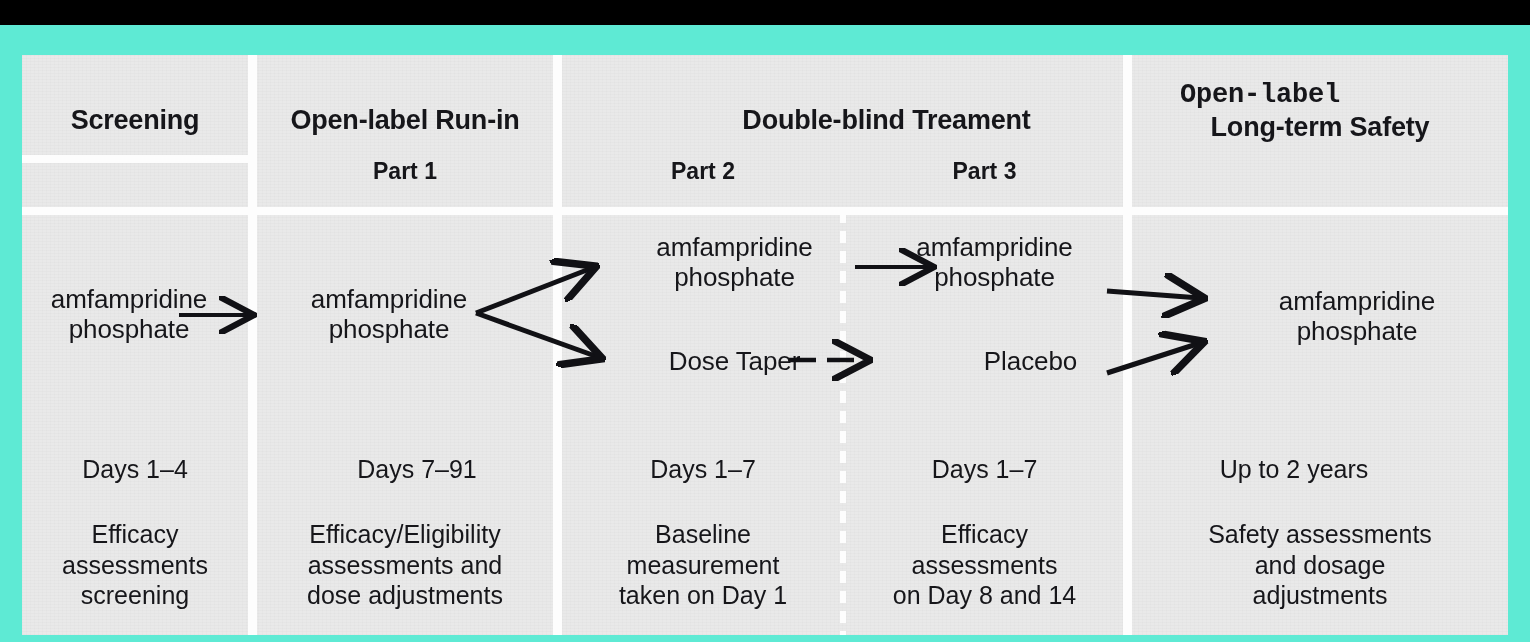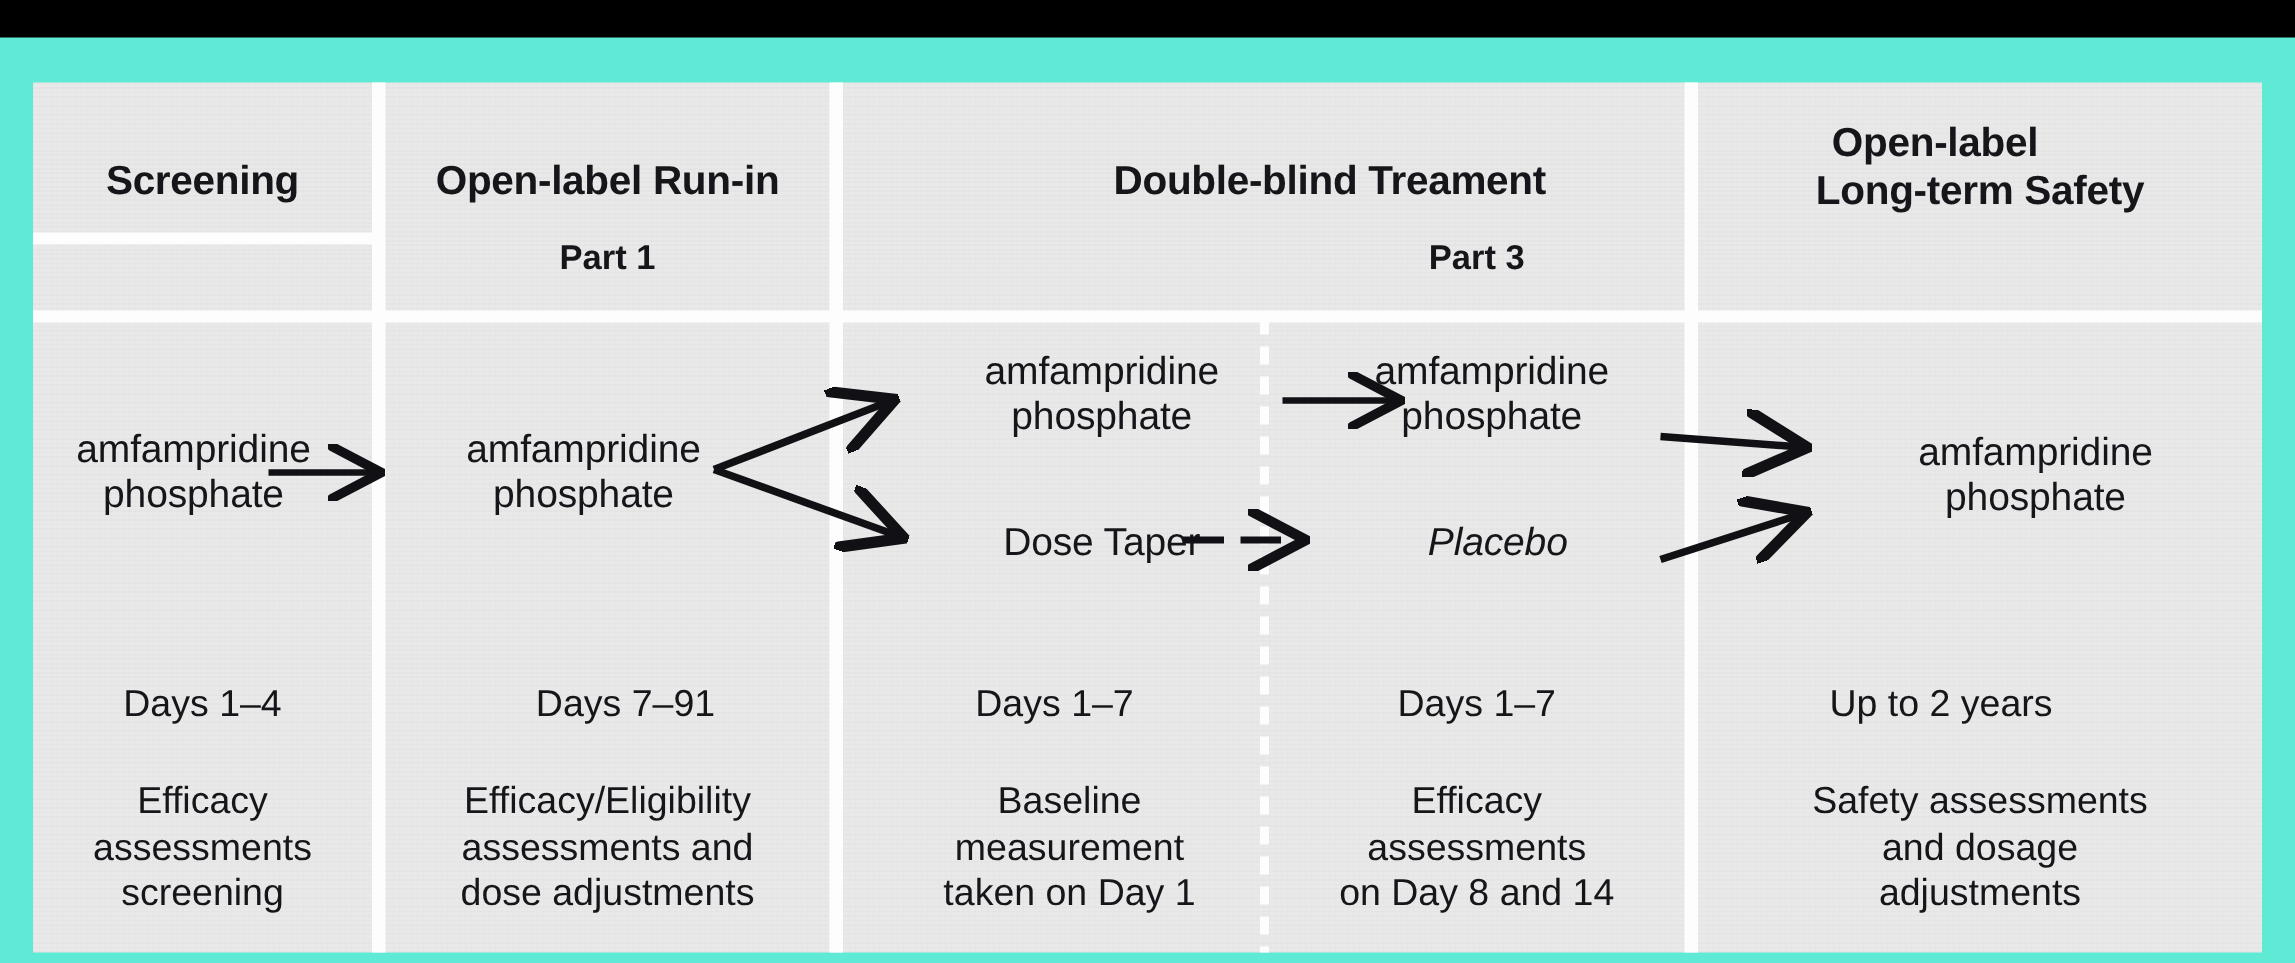--- a/index.html
+++ b/index.html
@@ -110,23 +110,24 @@
     <div class="hgutter" style="top:152px;"></div>
     <div class="hgutter" style="top:100px; left:0; width:226px;"></div>
     <div class="dashed-split" style="left:818px; top:156px; height:424px;"></div>
 
     <div class="cell hdr-main" style="left:0px; top:50px; width:226px;">Screening</div>
 
     <div class="cell hdr-main" style="left:235px; top:50px; width:296px;">Open-label Run-in</div>
     <div class="cell hdr-part" style="left:235px; top:103px; width:296px;">Part 1</div>
 
     <div class="cell hdr-main" style="left:540px; top:50px; width:561px;padding-left:44px;">Double-blind Treament</div>
+    <div class="cell hdr-part" style="left:540px; top:103px; width:282px;">Part 2</div>
     <div class="cell hdr-part" style="left:824px; top:103px; width:277px;">Part 3</div>
 
-    <div class="cell hdr-main" style="left:1110px; top:25px; width:316px;">Open-label</div>
+    <div class="cell hdr-main" style="left:1080px; top:25px; width:316px;font-family:Liberation Mono, monospace;">Open-label</div>
     <div class="cell hdr-main" style="left:1110px; top:57px; width:376px;">Long-term Safety</div>
 
     <div class="cell flow-label" style="left:0px; top:230px; width:214px;">
       <div>amfampridine</div>
       <div>phosphate</div>
     </div>
 
     <div class="cell flow-label" style="left:238px; top:230px; width:258px;">
       <div>amfampridine</div>
       <div>phosphate</div>
@@ -135,21 +136,21 @@
     <div class="cell flow-label" style="left:600px; top:178px; width:225px;">
       <div>amfampridine</div>
       <div>phosphate</div>
     </div>
     <div class="cell flow-label" style="left:600px; top:292px; width:225px;">Dose Taper</div>
 
     <div class="cell flow-label" style="left:860px; top:178px; width:225px;">
       <div>amfampridine</div>
       <div>phosphate</div>
     </div>
-    <div class="cell flow-label" style="left:864px; top:292px; width:225px;font-style:italic;">Placebo</div>
+    <div class="cell flow-label" style="left:896px; top:292px; width:225px;">Placebo</div>
 
     <div class="cell flow-label" style="left:1190px; top:232px; width:290px;">
       <div>amfampridine</div>
       <div>phosphate</div>
     </div>
 
     <div class="cell days" style="left:0px; top:400px; width:226px;">Days 1–4</div>
     <div class="cell days" style="left:235px; top:400px; width:320px;">Days 7–91</div>
     <div class="cell days" style="left:540px; top:400px; width:282px;">Days 1–7</div>
     <div class="cell days" style="left:824px; top:400px; width:277px;">Days 1–7</div>
@@ -160,21 +161,21 @@
       <div>assessments</div>
       <div>screening</div>
     </div>
 
     <div class="cell assess" style="left:235px; top:464px; width:296px;">
       <div>Efficacy/Eligibility</div>
       <div>assessments and</div>
       <div>dose adjustments</div>
     </div>
 
-    <div class="cell assess" style="left:540px; top:464px; width:282px;padding-left:10px;">
+    <div class="cell assess" style="left:540px; top:464px; width:282px;">
       <div>Baseline</div>
       <div>measurement</div>
       <div>taken on Day 1</div>
     </div>
 
     <div class="cell assess" style="left:824px; top:464px; width:277px;">
       <div>Efficacy</div>
       <div>assessments</div>
       <div>on Day 8 and 14</div>
     </div>

